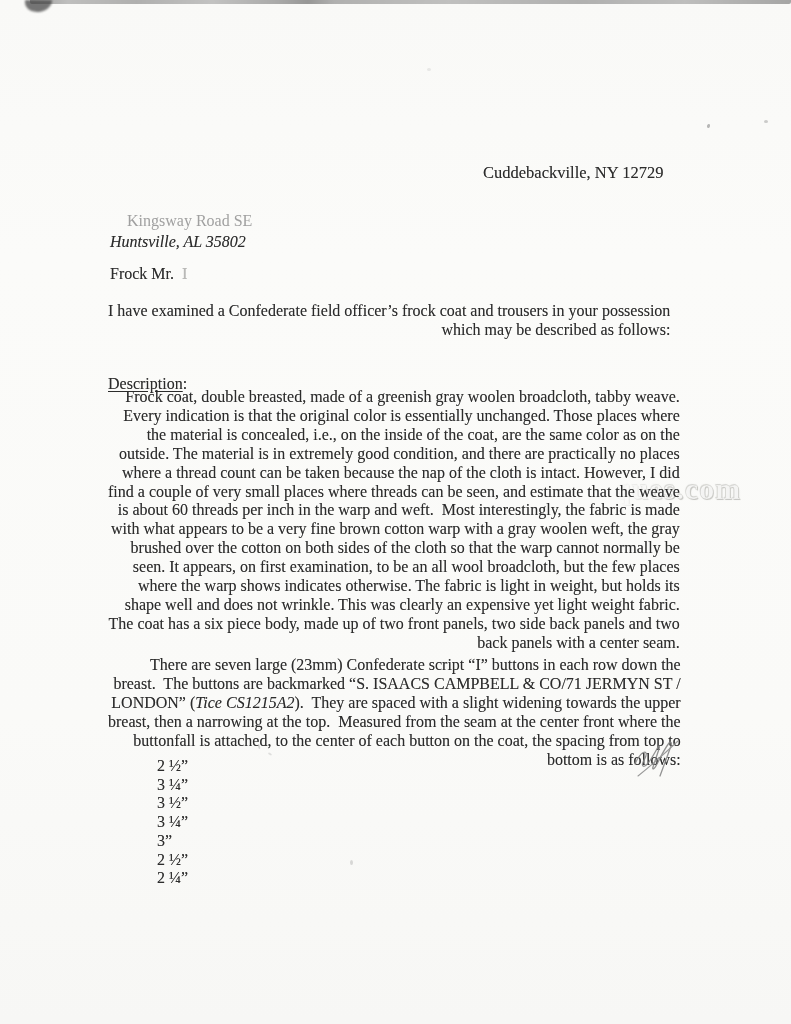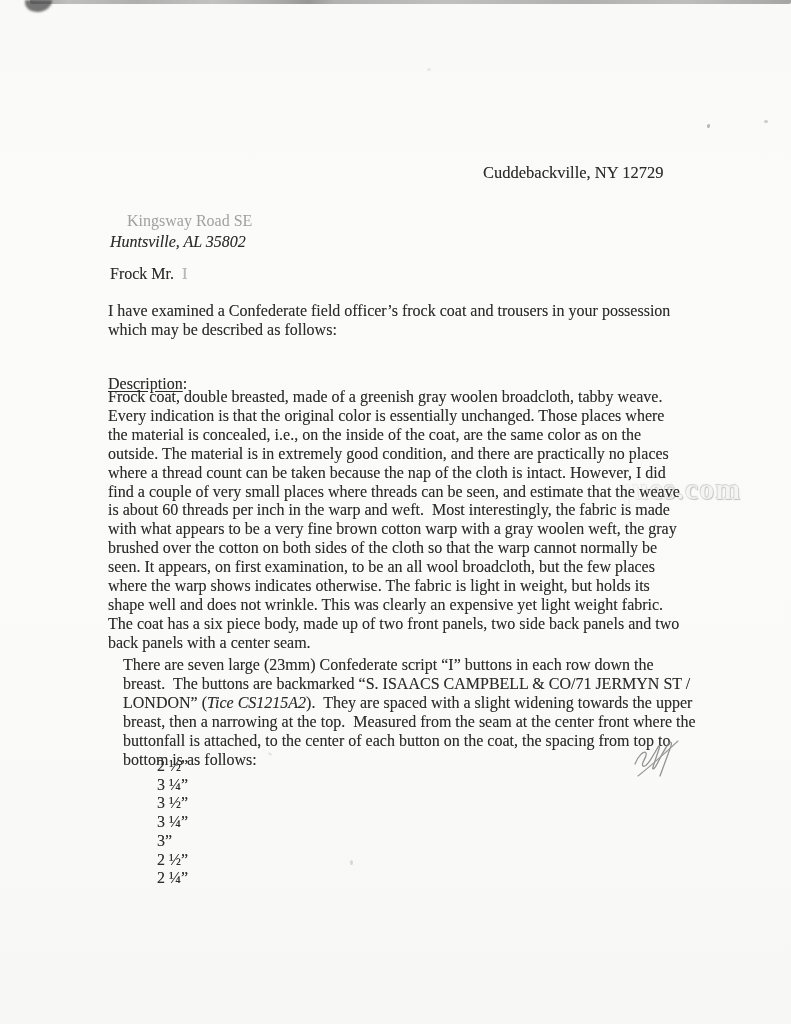--- a/index.html
+++ b/index.html
@@ -34,26 +34,26 @@
   }
   .recipient-city { left: 110px; top: 232px; font-style: italic; }
   
   .salutation { left: 110px; top: 264px; }
   .erased {
     color: #b9b9b7;
     margin-left: 4px;
     filter: blur(0.4px);
   }
   
-  .para { left: 108px; }
+  .para { left: 108px; text-align: right; }
   .intro { top: 301px; }
   .heading { left: 108px; top: 355px; margin-top: 19px; }
   .heading .ul { text-decoration: underline; text-underline-offset: 2px; }
   .desc { top: 388px; line-height: 18.9px; }
-  .buttons-para { top: 655px; margin-left: 15px; }
+  .buttons-para { top: 655px; }
   .spacing-list { left: 157px; top: 757px; line-height: 18.7px; }
   em { font-style: italic; }
   
   .watermark {
     position: absolute; left: 614px; top: 472px;
     font-family: "Liberation Serif", serif;
     font-size: 30px; font-weight: bold; white-space: nowrap;
     letter-spacing: 1px;
     color: rgba(250,250,248,0.92);
     text-shadow: 0.9px 0.9px 0.7px rgba(172,172,168,0.65),

